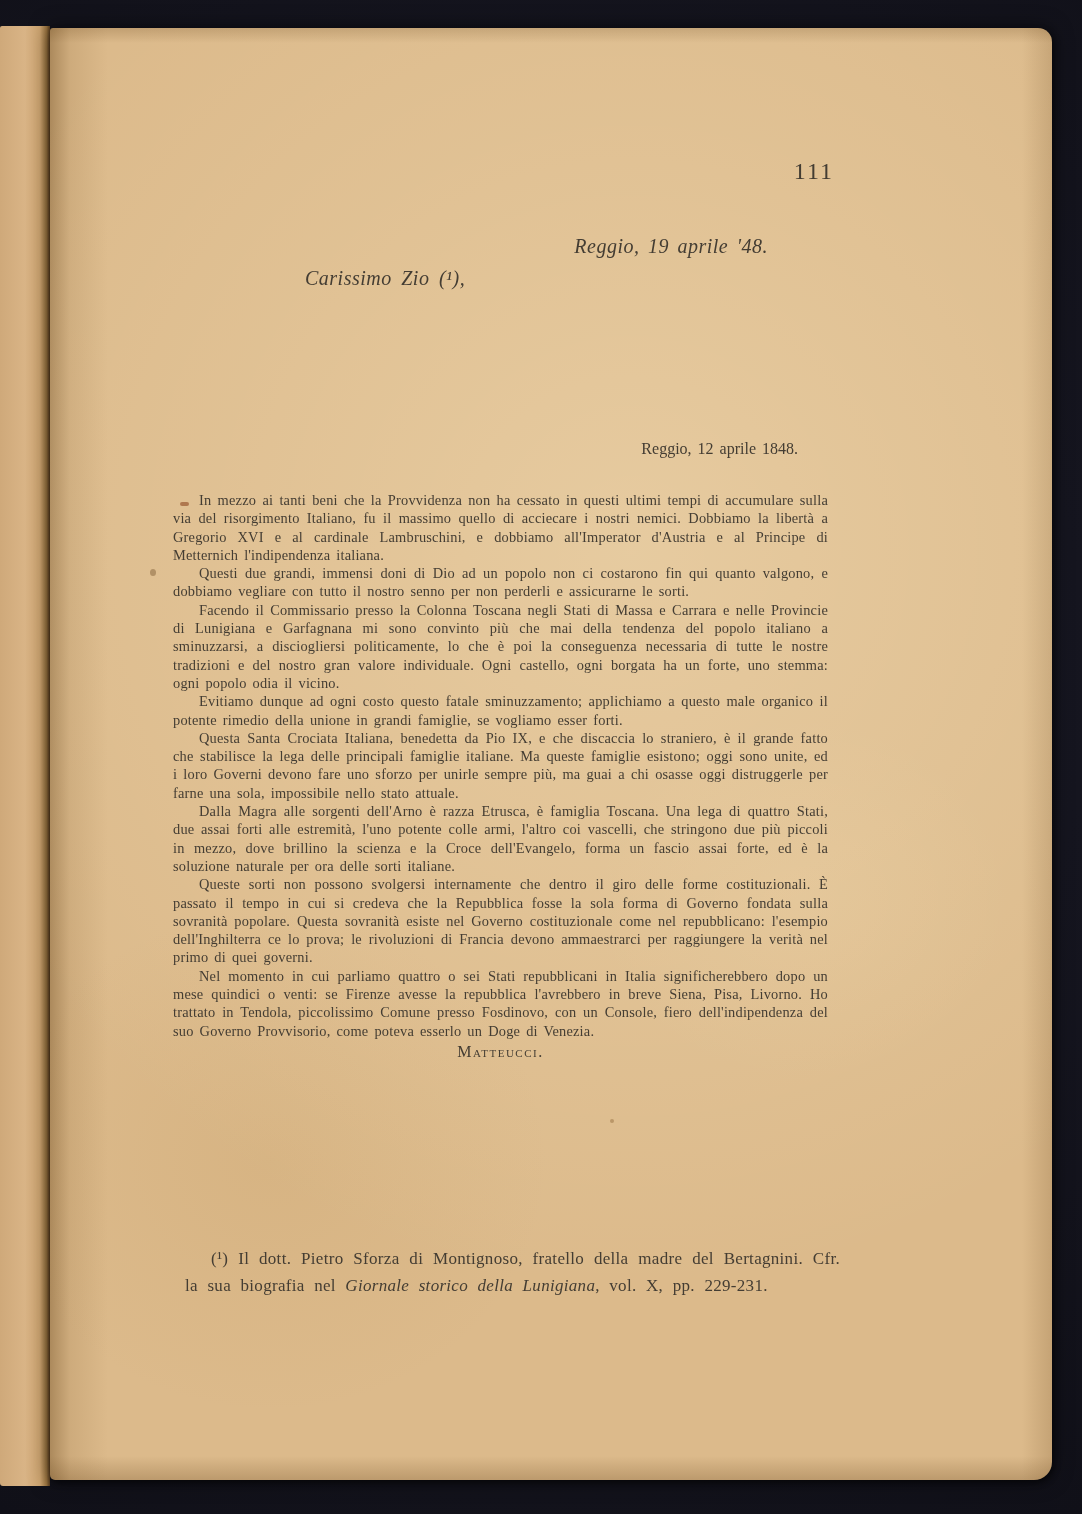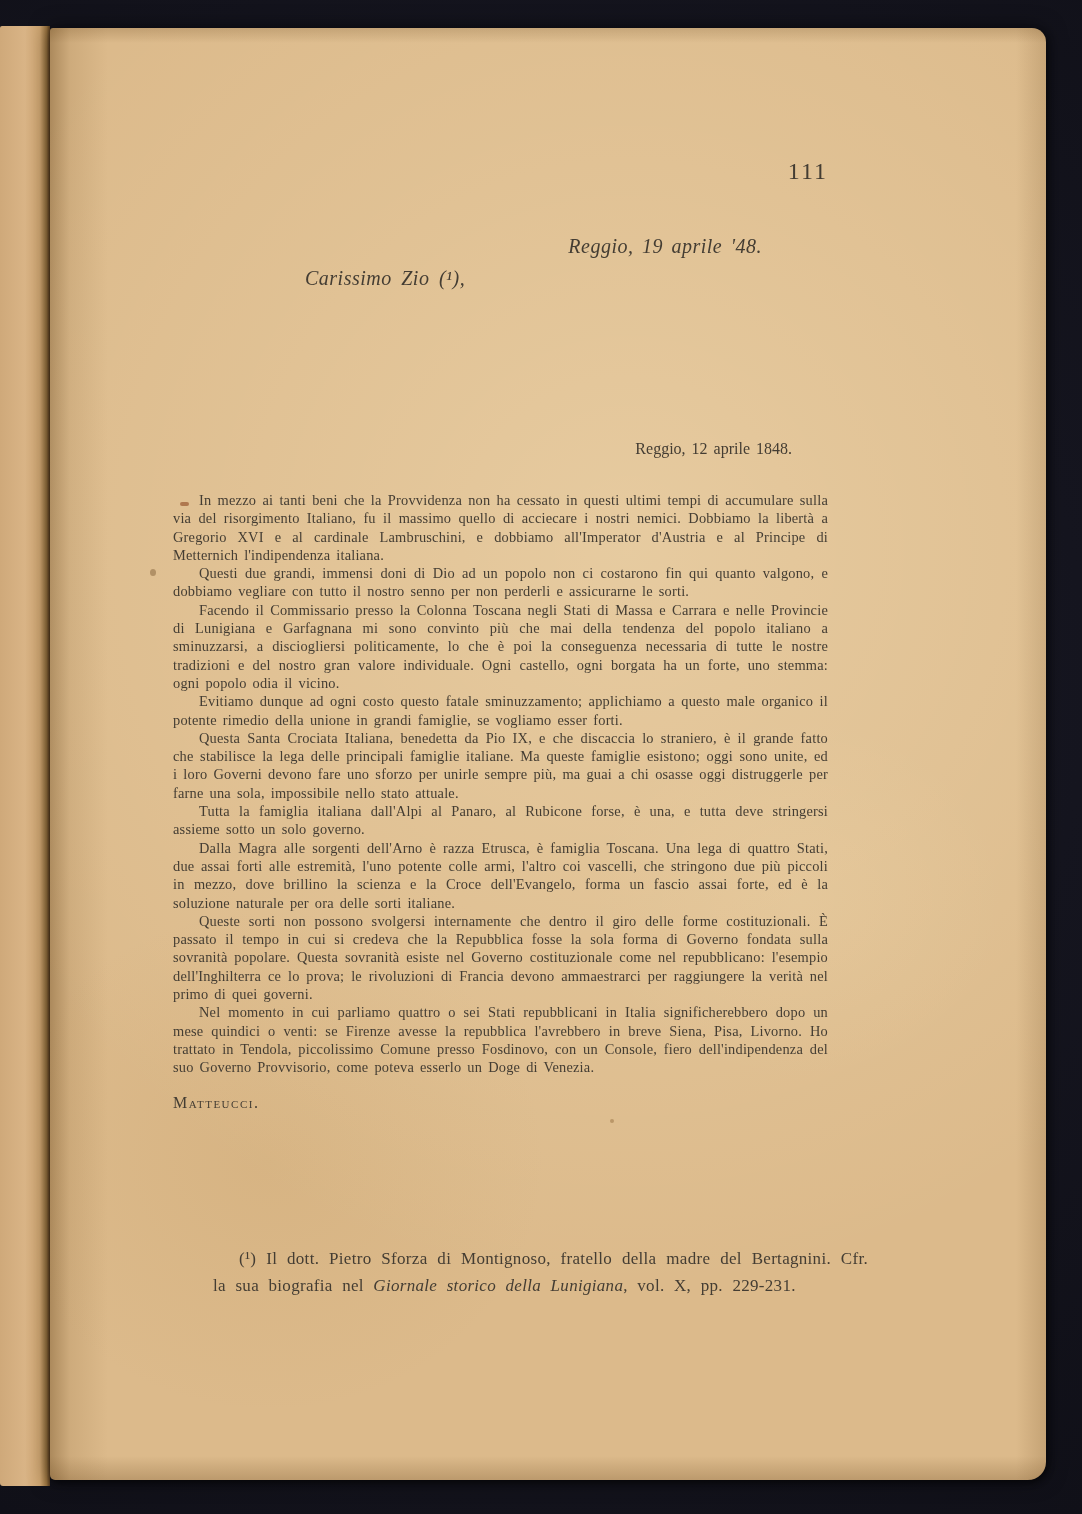--- a/index.html
+++ b/index.html
@@ -41,20 +41,21 @@
       radial-gradient(ellipse 120% 85% at 58% 36%, rgba(255,242,208,0.30) 0%, rgba(255,242,208,0) 60%),
       radial-gradient(ellipse 40% 25% at 22% 78%, rgba(170,125,60,0.10) 0%, rgba(170,125,60,0) 70%),
       radial-gradient(ellipse 30% 18% at 75% 60%, rgba(255,235,190,0.12) 0%, rgba(255,235,190,0) 70%),
       linear-gradient(90deg, rgba(100,65,22,0.40) 0px, rgba(130,92,45,0.16) 20px, rgba(130,92,45,0) 58px),
       linear-gradient(270deg, rgba(115,80,38,0.22) 0px, rgba(115,80,38,0) 30px),
       linear-gradient(180deg, rgba(115,80,38,0.26) 0px, rgba(115,80,38,0) 15px),
       linear-gradient(0deg, rgba(105,70,30,0.28) 0px, rgba(105,70,30,0) 24px),
       #dcba8b;
     box-shadow: 0 0 20px rgba(0,0,0,0.55), 2px 3px 6px rgba(0,0,0,0.45);
     color: #443d33;
+    padding-left: 6px;
   }
   .page * { position: absolute; margin: 0; }
 
   .page-number {
     top: 130px;
     right: 218px;
     font-size: 24px;
     letter-spacing: 2px;
   }
   .dateline1 {
@@ -100,38 +101,37 @@
     word-spacing: 2.2px;
     letter-spacing: 0.2px;
   }
   .letter2 p {
     position: static;
     text-indent: 26px;
   }
   .signature {
     position: static;
     display: block;
-    text-align: left;
+    text-align: center;
     font-variant: small-caps;
     font-size: 16px;
     letter-spacing: 1.5px;
-    margin-top: 17px;
+    margin-top: 3px;
     text-indent: 0;
   }
   .footnote {
     top: 1218px;
     left: 135px;
     width: 655px;
     font-size: 17px;
     line-height: 26.5px;
     text-align: justify;
     text-indent: 26px;
     word-spacing: 5px;
     letter-spacing: 0.3px;
-    margin-left: 28px;
   }
   .footnote .it { font-style: italic; position: static; }
   .footnote span { position: static; }
 
   
   .speck-1 {
     top: 474px; left: 130px;
     width: 9px; height: 4px;
     background: #a2653f;
     border-radius: 2px;
@@ -169,21 +169,20 @@
 
 
     <div class="dateline2">Reggio, 12 aprile 1848.</div>
 
     <div class="letter2">
       <p>In mezzo ai tanti beni che la Provvidenza non ha cessato in questi ultimi tempi di accumulare sulla via del risorgimento Italiano, fu il massimo quello di acciecare i nostri nemici. Dobbiamo la libertà a Gregorio XVI e al cardinale Lambruschini, e dobbiamo all'Imperator d'Austria e al Principe di Metternich l'indipendenza italiana.</p>
       <p>Questi due grandi, immensi doni di Dio ad un popolo non ci costarono fin qui quanto valgono, e dobbiamo vegliare con tutto il nostro senno per non perderli e assicurarne le sorti.</p>
       <p>Facendo il Commissario presso la Colonna Toscana negli Stati di Massa e Carrara e nelle Provincie di Lunigiana e Garfagnana mi sono convinto più che mai della tendenza del popolo italiano a sminuzzarsi, a disciogliersi politicamente, lo che è poi la conseguenza necessaria di tutte le nostre tradizioni e del nostro gran valore individuale. Ogni castello, ogni borgata ha un forte, uno stemma: ogni popolo odia il vicino.</p>
       <p>Evitiamo dunque ad ogni costo questo fatale sminuzzamento; applichiamo a questo male organico il potente rimedio della unione in grandi famiglie, se vogliamo esser forti.</p>
       <p>Questa Santa Crociata Italiana, benedetta da Pio IX, e che discaccia lo straniero, è il grande fatto che stabilisce la lega delle principali famiglie italiane. Ma queste famiglie esistono; oggi sono unite, ed i loro Governi devono fare uno sforzo per unirle sempre più, ma guai a chi osasse oggi distruggerle per farne una sola, impossibile nello stato attuale.</p>
-      <p>Tutta la famiglia italiana dall'Alpi al Panaro, al Rubicone forse, è una, e tutta deve stringersi assieme sotto un solo governo.</p>
       <p>Dalla Magra alle sorgenti dell'Arno è razza Etrusca, è famiglia Toscana. Una lega di quattro Stati, due assai forti alle estremità, l'uno potente colle armi, l'altro coi vascelli, che stringono due più piccoli in mezzo, dove brillino la scienza e la Croce dell'Evangelo, forma un fascio assai forte, ed è la soluzione naturale per ora delle sorti italiane.</p>
       <p>Queste sorti non possono svolgersi internamente che dentro il giro delle forme costituzionali. È passato il tempo in cui si credeva che la Repubblica fosse la sola forma di Governo fondata sulla sovranità popolare. Questa sovranità esiste nel Governo costituzionale come nel repubblicano: l'esempio dell'Inghilterra ce lo prova; le rivoluzioni di Francia devono ammaestrarci per raggiungere la verità nel primo di quei governi.</p>
       <p>Nel momento in cui parliamo quattro o sei Stati repubblicani in Italia significherebbero dopo un mese quindici o venti: se Firenze avesse la repubblica l'avrebbero in breve Siena, Pisa, Livorno. Ho trattato in Tendola, piccolissimo Comune presso Fosdinovo, con un Console, fiero dell'indipendenza del suo Governo Provvisorio, come poteva esserlo un Doge di Venezia.</p>
       <span class="signature">Matteucci.</span>
     </div>
 
     <div class="footnote">
       <span>(¹) Il dott. Pietro Sforza di Montignoso, fratello della madre del Bertagnini. Cfr. la sua biografia nel </span><span class="it">Giornale storico della Lunigiana</span><span>, vol. X, pp. 229-231.</span>
     </div>
 

